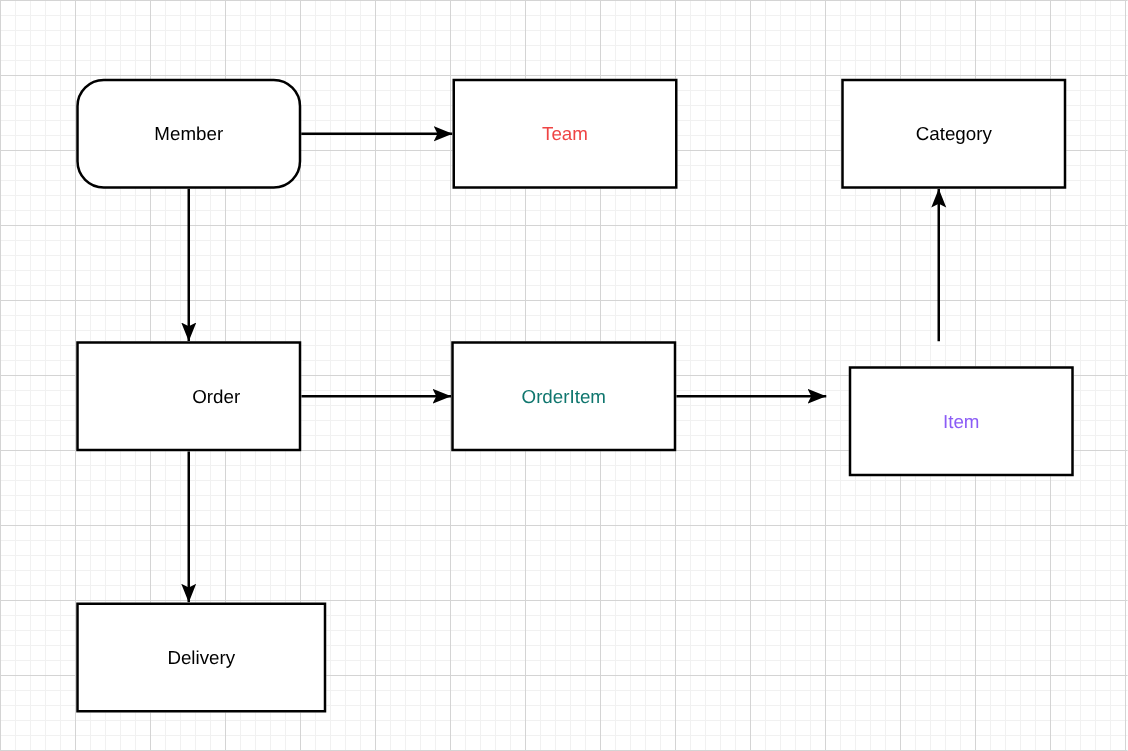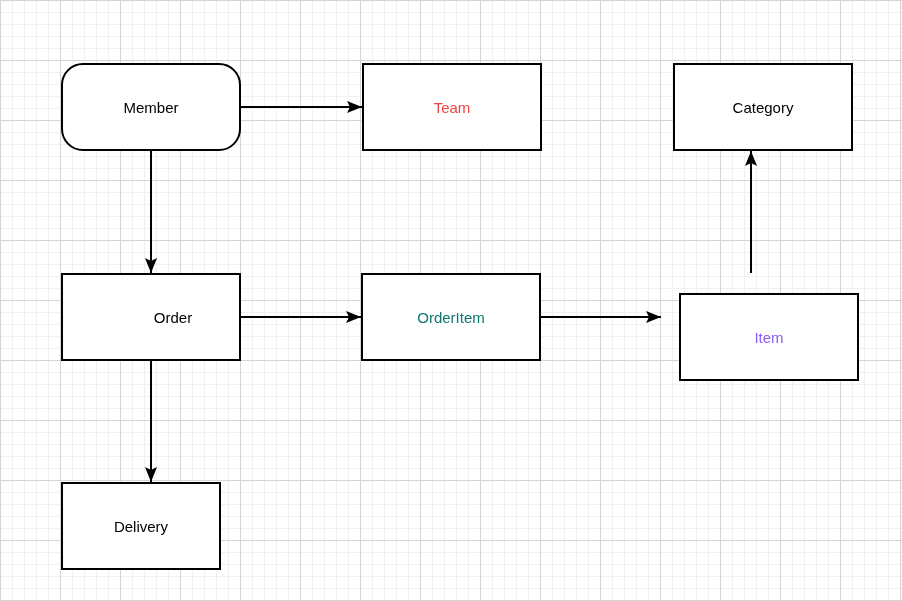--- a/index.html
+++ b/index.html
@@ -75,16 +75,16 @@
     </div>
     <div class="node" style="left: 61px; top: 273px; width: 180px; height: 88px; border-color: rgb(0, 0, 0); background: rgb(255, 255, 255); color: rgb(0, 0, 0); padding-left: 44px;">
       <span>Order</span>
     </div>
     <div class="node" style="left: 361px; top: 273px; width: 180px; height: 88px; border-color: rgb(0, 0, 0); background: rgb(255, 255, 255); color: #0f766e;">
       <span>OrderItem</span>
     </div>
     <div class="node" style="left: 679px; top: 273px; width: 180px; height: 88px; border-color: rgb(0, 0, 0); background: rgb(255, 255, 255); color: #8b5cf6; margin-top: 20px;">
       <span>Item</span>
     </div>
-    <div class="node" style="left: 61px; top: 482px; width: 160px; height: 88px; border-color: rgb(0, 0, 0); background: rgb(255, 255, 255); color: rgb(0, 0, 0);">
+    <div class="node" style="left: 61px; top: 482px; width: 200px; height: 88px; border-color: rgb(0, 0, 0); background: rgb(255, 255, 255); color: rgb(0, 0, 0);">
       <span>Delivery</span>
     </div>
   </div>
 
 </body></html>

